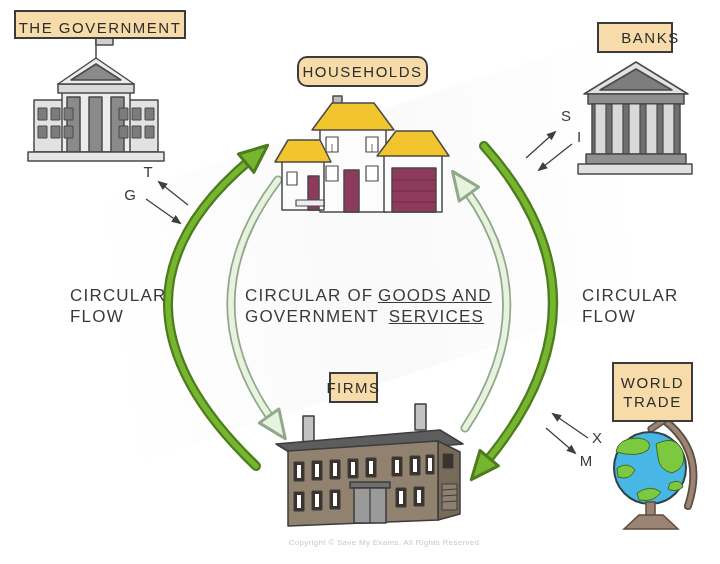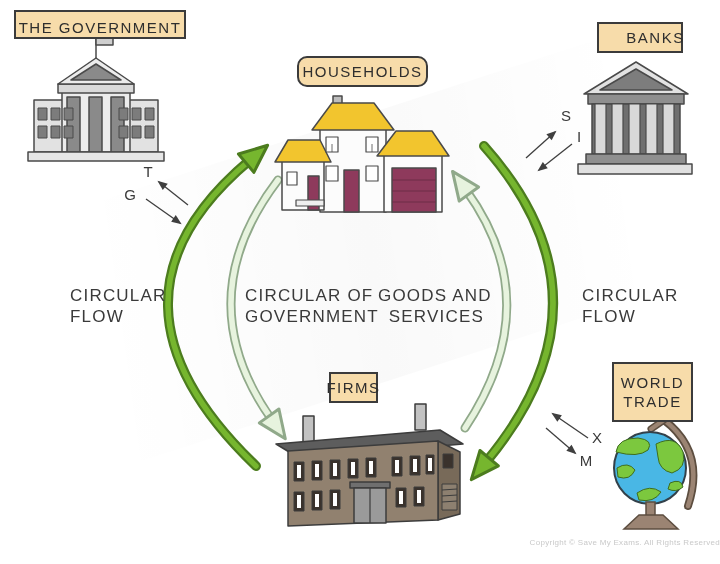--- a/index.html
+++ b/index.html
@@ -22,28 +22,28 @@
     border:2px solid #3b3b3b;
     display:flex; align-items:center; justify-content:center;
     font-size:15px; letter-spacing:1.5px; color:#2e2e2e;
     text-align:center; line-height:1.3;
   }
   .node-label .two-line { display:block; }
   .flow-text {
     position:absolute; font-size:17px; letter-spacing:1.2px;
     line-height:21px; color:#3a3a3a; white-space:nowrap;
   }
-  .flow-text.right-align { text-align:right; }
+  .flow-text.right-align { text-align:right;text-decoration:underline; }
   .sm-letter {
     position:absolute; font-size:15px; color:#3a3a3a;
     width:18px; text-align:center; letter-spacing:0;
   }
   .copyright {
     position:absolute; left:0; right:0; top:538px;
-    text-align:right; font-size:8px; letter-spacing:0.3px; color:#c9c9c9;margin-left:48px;
+    text-align:center; font-size:8px; letter-spacing:0.3px; color:#c9c9c9;margin-left:48px;
   }
 </style>
 </head>
 <body>
 
 <div class="stage">
   <div class="sheen"></div>
 
   <svg class="scene" width="720" height="564" viewBox="0 0 720 564">
     <defs>
@@ -220,21 +220,21 @@
   </svg>
 
   <div class="node-label" style="left:14px; top:10px; width:172px; height:29px;align-items:flex-end;">
     <span>THE GOVERNMENT</span>
   </div>
 
   <div class="node-label" style="left:297px; top:56px; width:131px; height:31px;border-radius:10px;">
     <span>HOUSEHOLDS</span>
   </div>
 
-  <div class="node-label" style="left:597px; top:22px; width:86px; height:31px;padding-left:31px;">
+  <div class="node-label" style="left:597px; top:22px; width:76px; height:31px;padding-left:31px;">
     <span>BANKS</span>
   </div>
 
   <div class="node-label" style="left:329px; top:372px; width:49px; height:31px;">
     <span>FIRMS</span>
   </div>
 
   <div class="node-label" style="left:612px; top:362px; width:81px; height:60px;text-align:center;">
     <span class="two-line">
       <span style="display:block">WORLD</span>

